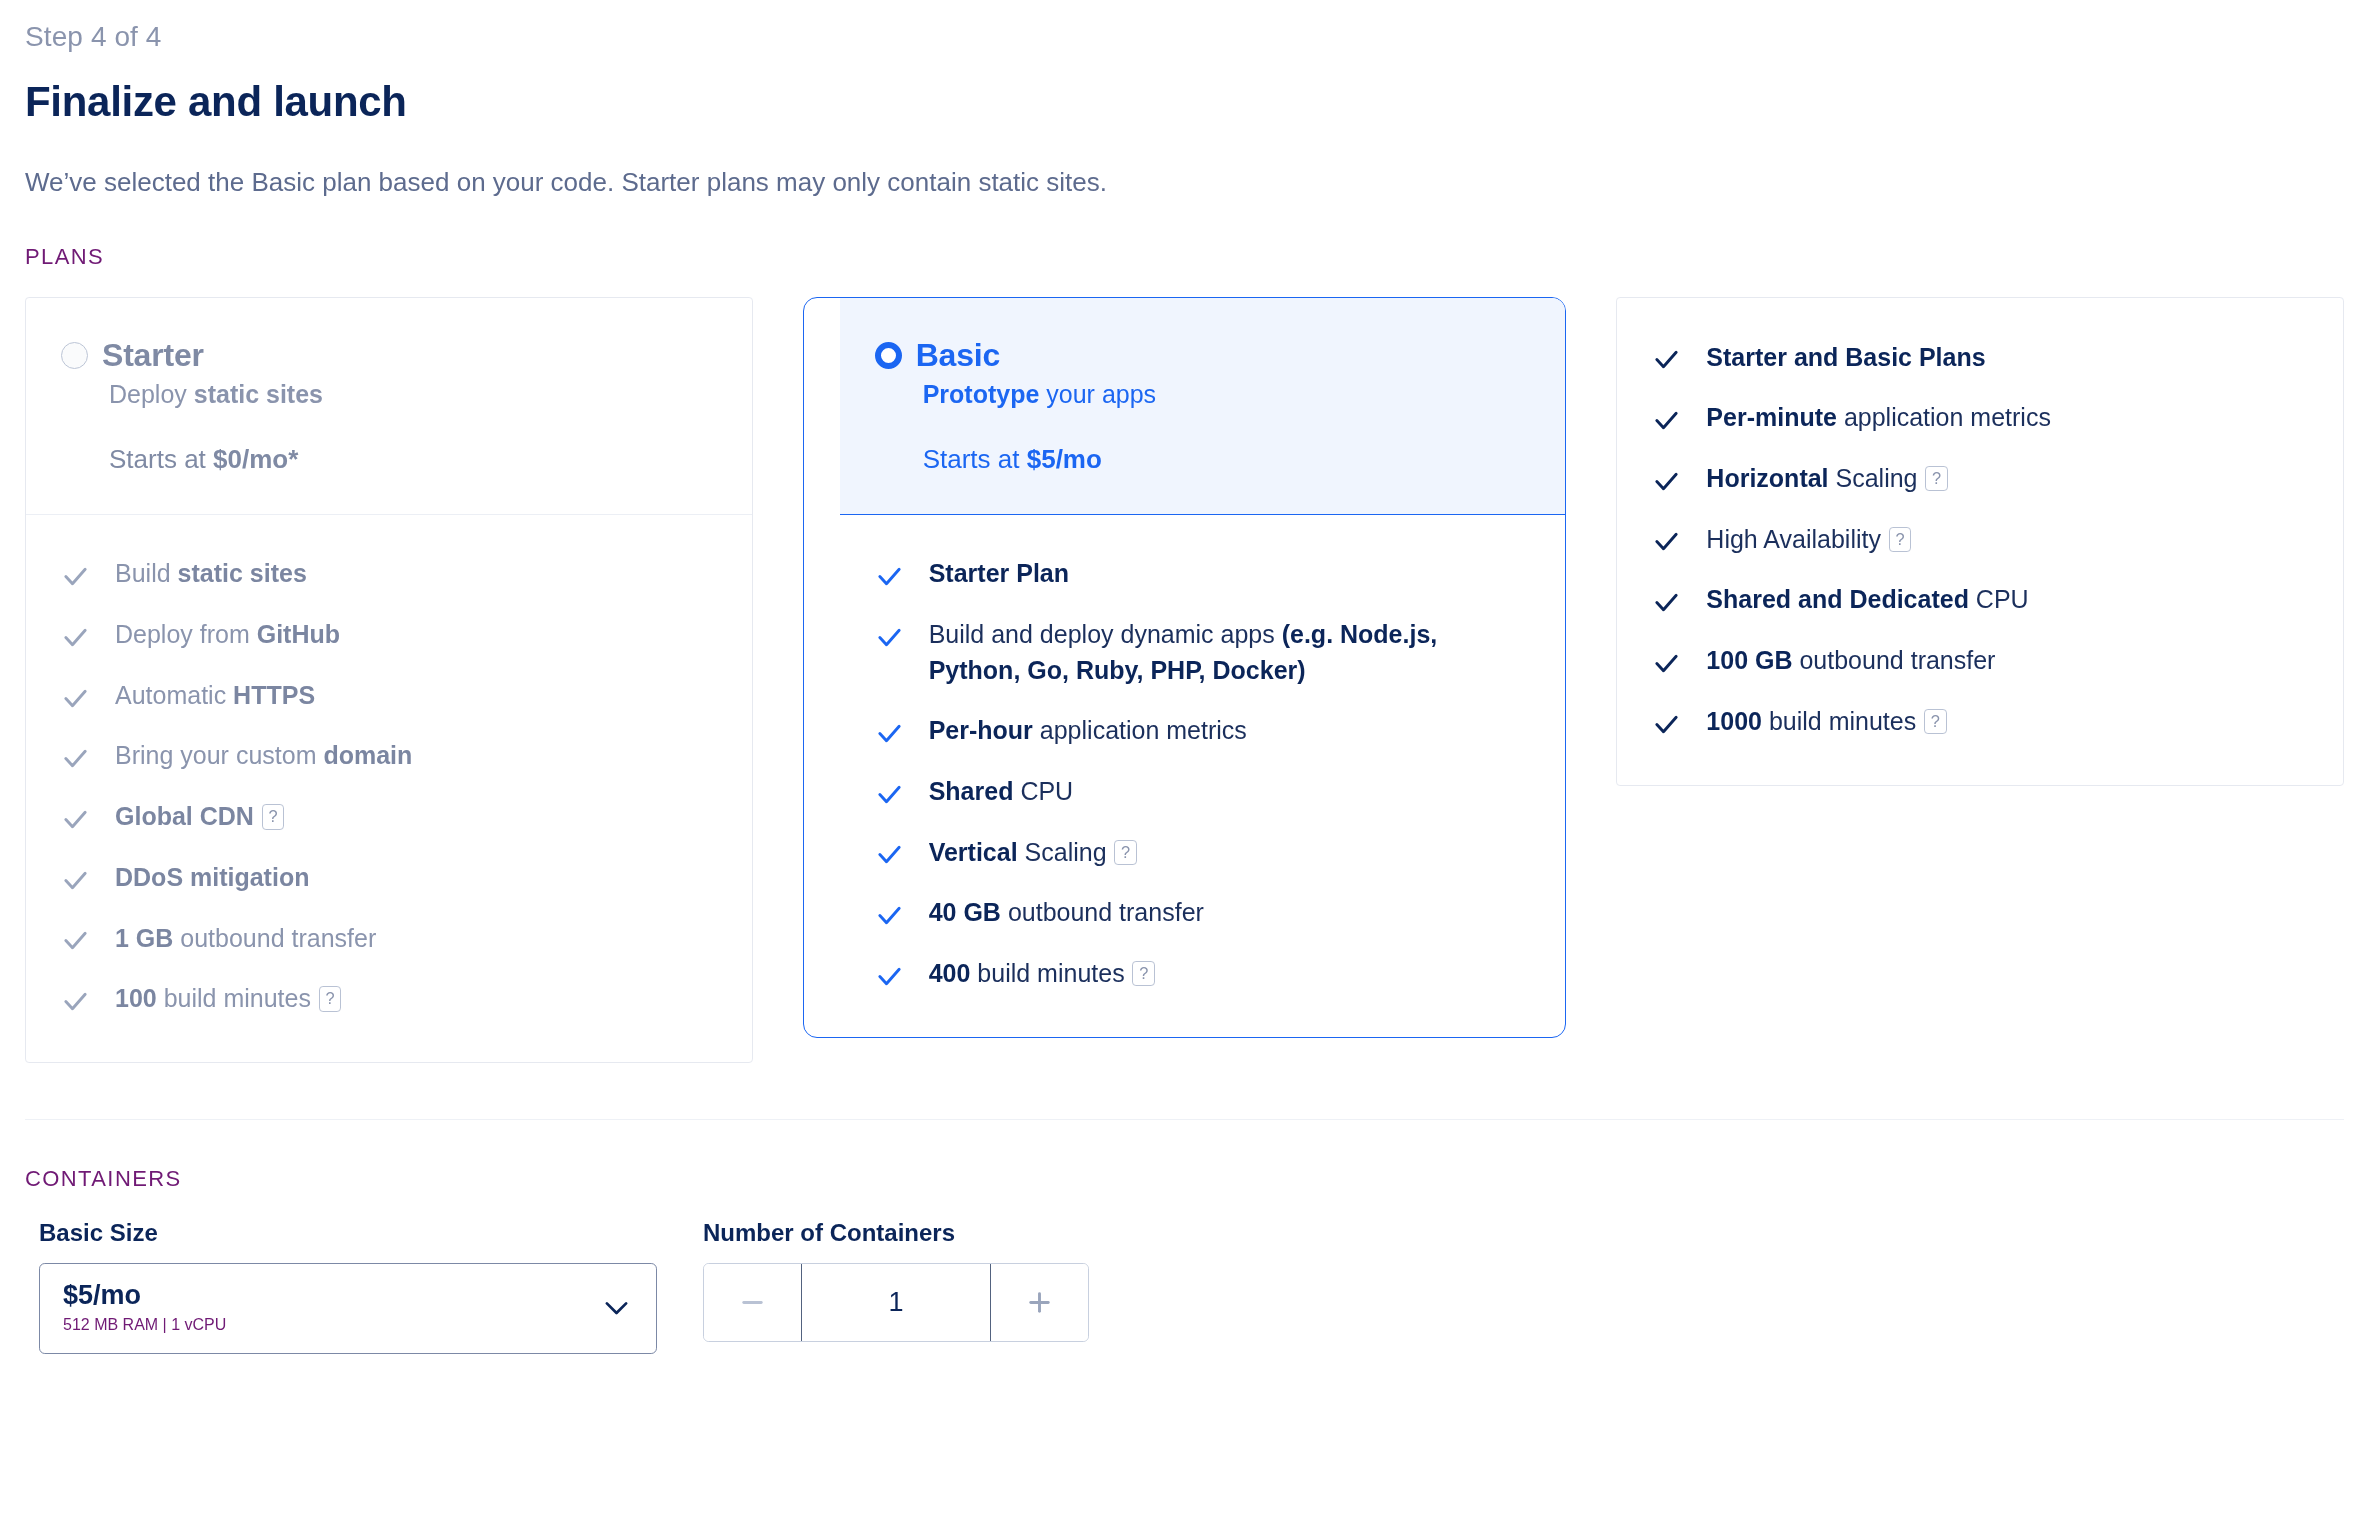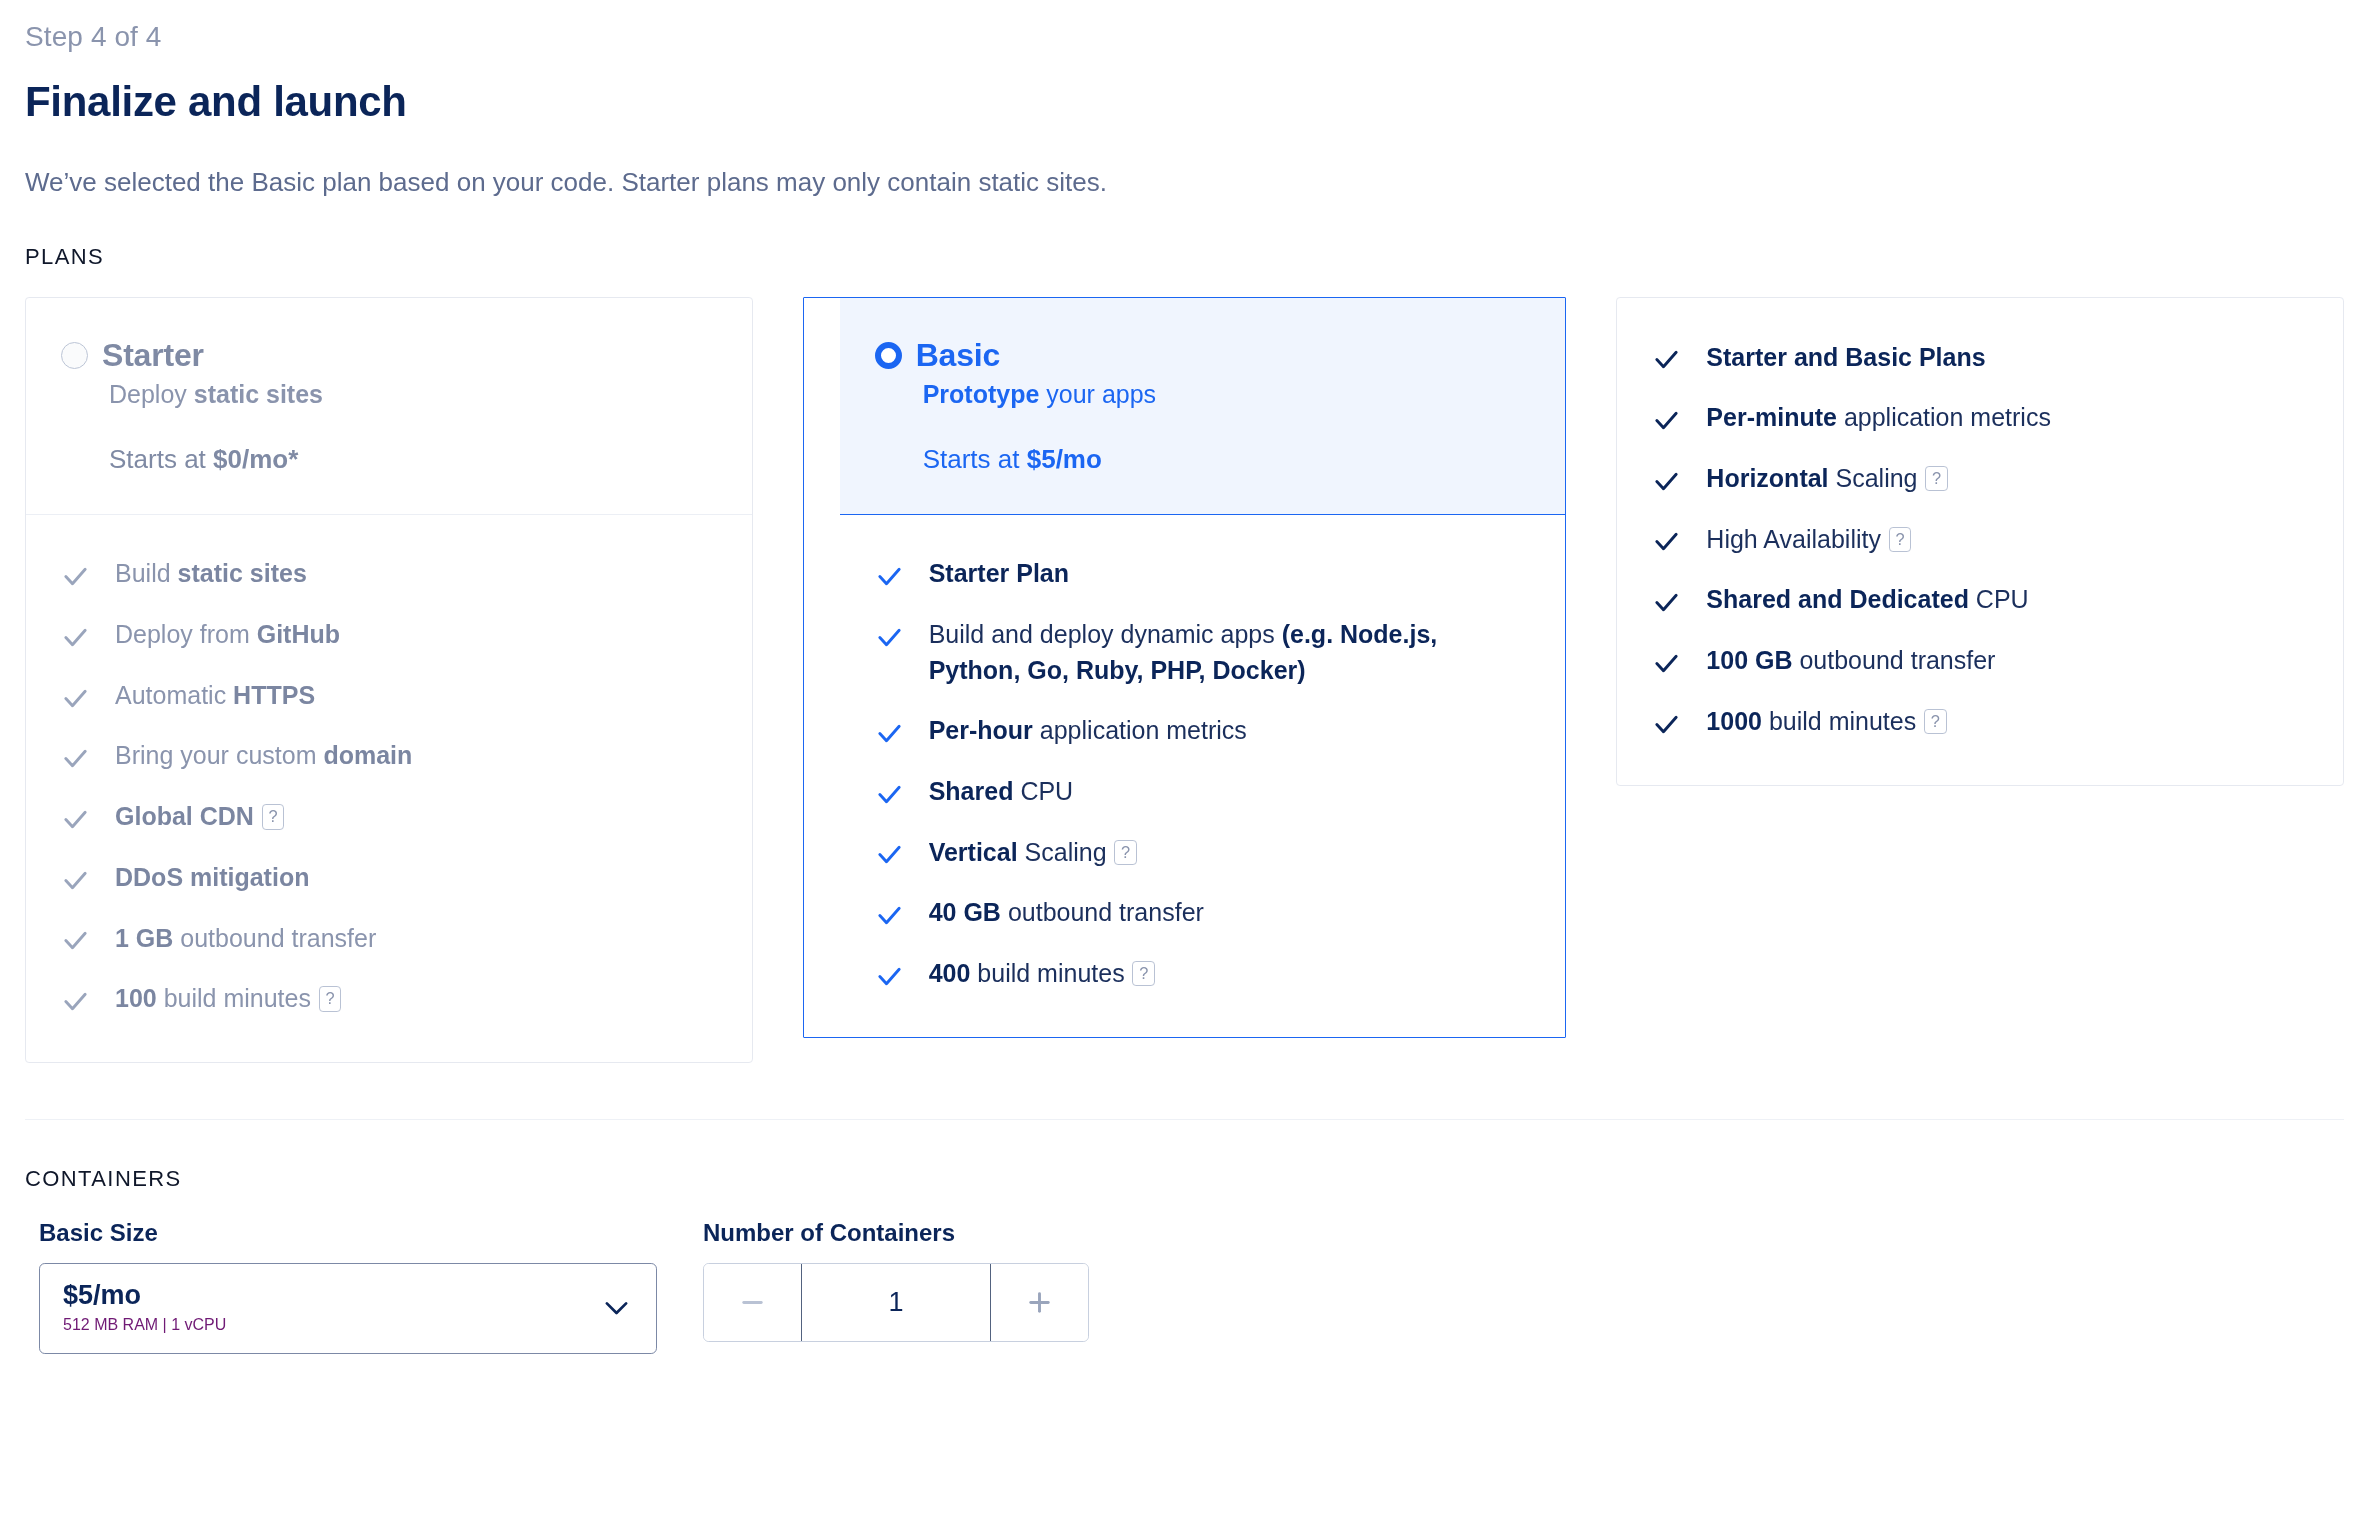--- a/index.html
+++ b/index.html
@@ -29,40 +29,40 @@
     letter-spacing: -0.3px;
   }
   .subtitle {
     font-size: 26px;
     color: #5d6b8e;
     margin: 0 0 46px 0;
   }
   .section-label {
     font-size: 22px;
     letter-spacing: 1.4px;
-    color: #0f172a;
+    color: #701a75;
     margin: 0 0 27px 0;
     font-weight: 400;
   }
 
   .plans {
     display: flex;
     gap: 50px;
     align-items: flex-start;
   }
   .plan-card {
     flex: 1 1 0;
     border: 1px solid #e6e9f0;
     border-radius: 3.9px;
     background: #fff;
     overflow: hidden;
   }
   .plan-card.selected {
     border: 1.9px solid #1b66f2;
-    border-radius: 1px;
+    border-radius: 14px;
     padding-left: 36px;
   }
 
   .plan-head {
     padding: 39px 35px 39px 35px;
     border-bottom: 1px solid #eceff5;
   }
   .plan-card.selected .plan-head {
     background: #f0f5fe;
     border-bottom: 1.9px solid #1b66f2;

